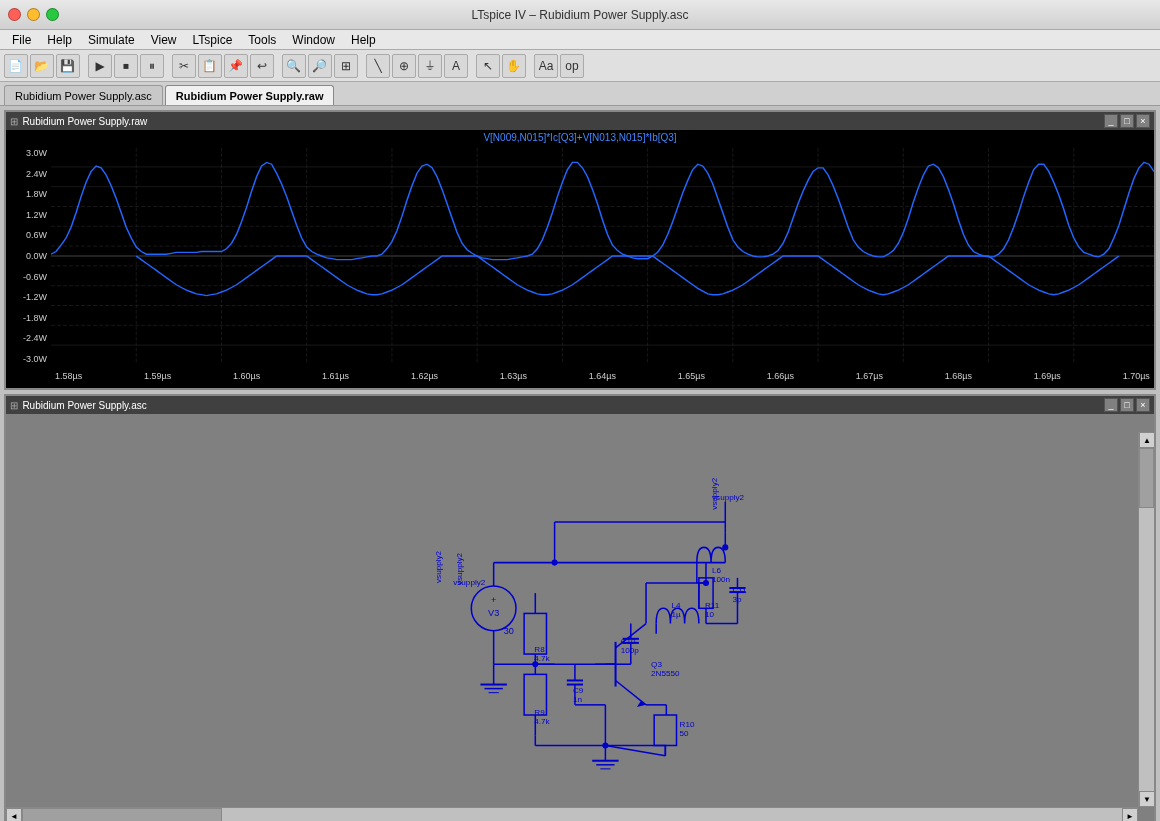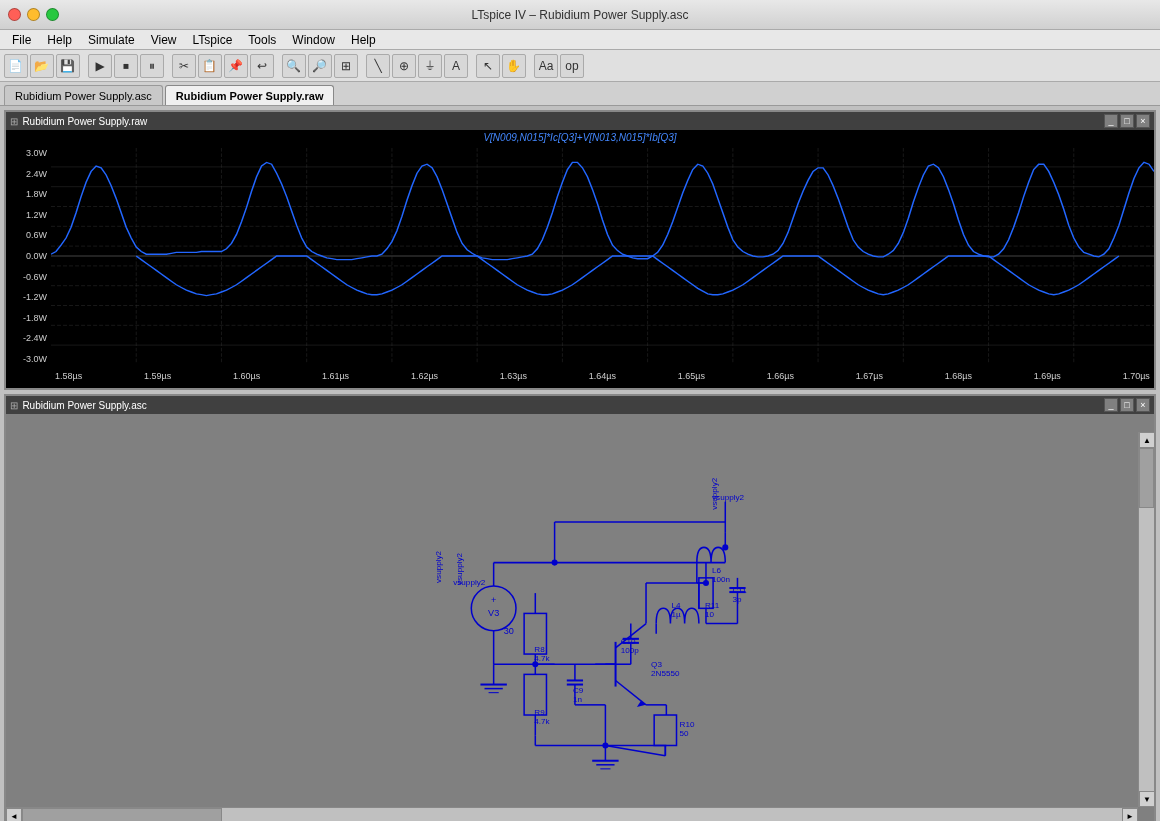--- a/index.html
+++ b/index.html
@@ -181,21 +181,20 @@
 
     .chart-title {
       position: absolute;
       top: 2px;
       left: 50%;
       transform: translateX(-50%);
       color: #4488ff;
       font-size: 10px;
       white-space: nowrap;
       z-index: 10;
-      font-style: italic;
     }
 
     .y-axis {
       position: absolute;
       left: 0;
       top: 18px;
       bottom: 24px;
       width: 45px;
       display: flex;
       flex-direction: column;

